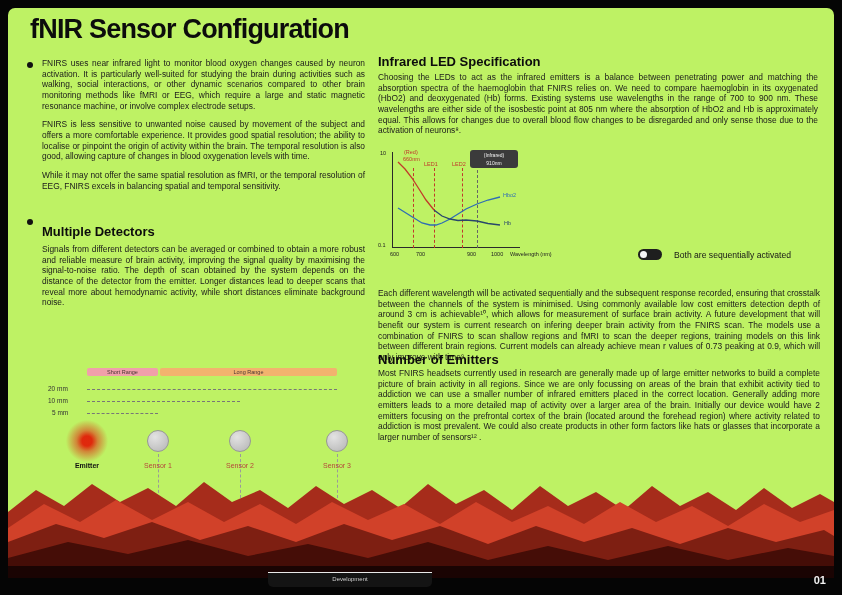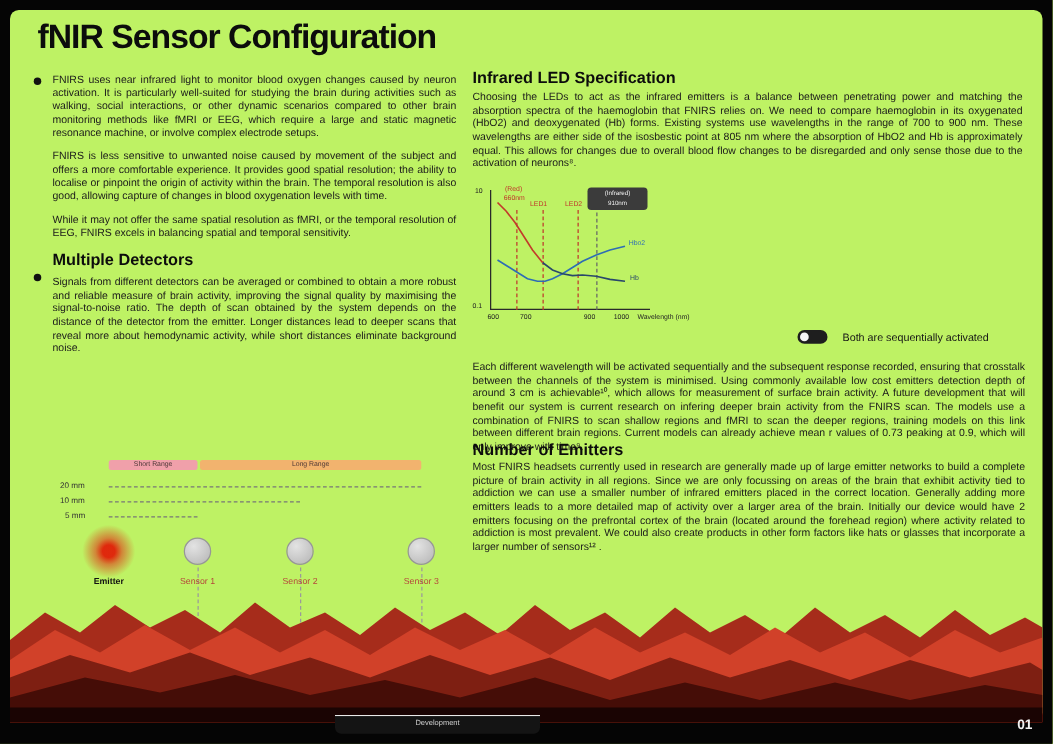--- a/index.html
+++ b/index.html
@@ -10,21 +10,21 @@
              background:#bef264; border-radius:7px; }
 
   .title { position:absolute; left:22px; top:6px; font-size:27px; font-weight:bold;
            letter-spacing:-0.8px; color:#0c0c0c; }
 
   .bullet-dot { position:absolute; width:6px; height:6px; border-radius:50%; background:#111; }
 
   .body-text { font-size:8.4px; line-height:1.27; color:#1a1a1a; text-align:justify; }
   .col-left { position:absolute; left:34px; top:50px; width:323px; }
   .col-left p { margin-bottom:8px; }
-  .md-block { position:absolute; left:34px; top:192px; width:323px; }
+  .md-block { position:absolute; left:34px; top:216px; width:323px; }
   .h2 { font-size:13px; font-weight:bold; color:#0c0c0c; margin-bottom:5px; }
 
   .col-right-head { position:absolute; left:370px; top:46px; width:440px; }
   .col-right-p1  { position:absolute; left:370px; top:64px; width:440px; }
   .seq-p { position:absolute; left:370px; top:280px; width:442px; }
   .emit-head { position:absolute; left:370px; top:344px; width:440px; }
   .emit-p { position:absolute; left:370px; top:360px; width:442px; }
 
   
   .bar { position:absolute; height:8px; text-align:center; font-size:5.5px; line-height:8px; color:#4a3434; }
@@ -51,21 +51,21 @@
   .g-red { color:#c0392b; }
   .ir-box { position:absolute; left:92px; top:2px; width:48px; height:18px; background:#3b3b3b;
             border-radius:3px; color:#f2f2f2; text-align:center; font-size:5px; line-height:8px; padding-top:1px; }
   .gdash { position:absolute; width:0; border-left:1px dashed #c0392b; top:20px; height:80px; }
   .gdash.gray { border-left-color:#666; top:22px; height:78px; }
 
   .side-note { position:absolute; left:524px; top:150px; width:286px; text-align:center;
                font-size:8.4px; line-height:1.3; color:#1a1a1a; }
   .led-row { position:absolute; left:612px; top:210px; display:flex; align-items:center; gap:8px; }
   .led-row .cap { font-size:8.6px; color:#161616; }
-  .toggle-row { position:absolute; left:630px; top:256px; display:flex; align-items:center; gap:12px; }
+  .toggle-row { position:absolute; left:630px; top:241px; display:flex; align-items:center; gap:12px; }
   .toggle-pill { position:relative; width:24px; height:11px; border-radius:6px; background:#1e1e1e; }
   .toggle-pill .knob { position:absolute; left:2px; top:2px; width:7px; height:7px; border-radius:50%; background:#f5f5f5; }
   .toggle-row .cap { font-size:8.6px; color:#161616; }
 
   
   .mountains { position:absolute; left:8px; top:466px; width:826px; height:112px; }
   .footer-tab { position:absolute; left:268px; top:572px; width:164px; height:15px;
                 background:#141414; border-top:1.5px solid #e9e9e9; border-radius:0 0 5px 5px;
                 text-align:center; font-size:6px; line-height:13px; color:#cfcfcf; }
   .page-num { position:absolute; right:16px; top:574px; color:#f2f2f2; font-size:11px; font-weight:bold; }

